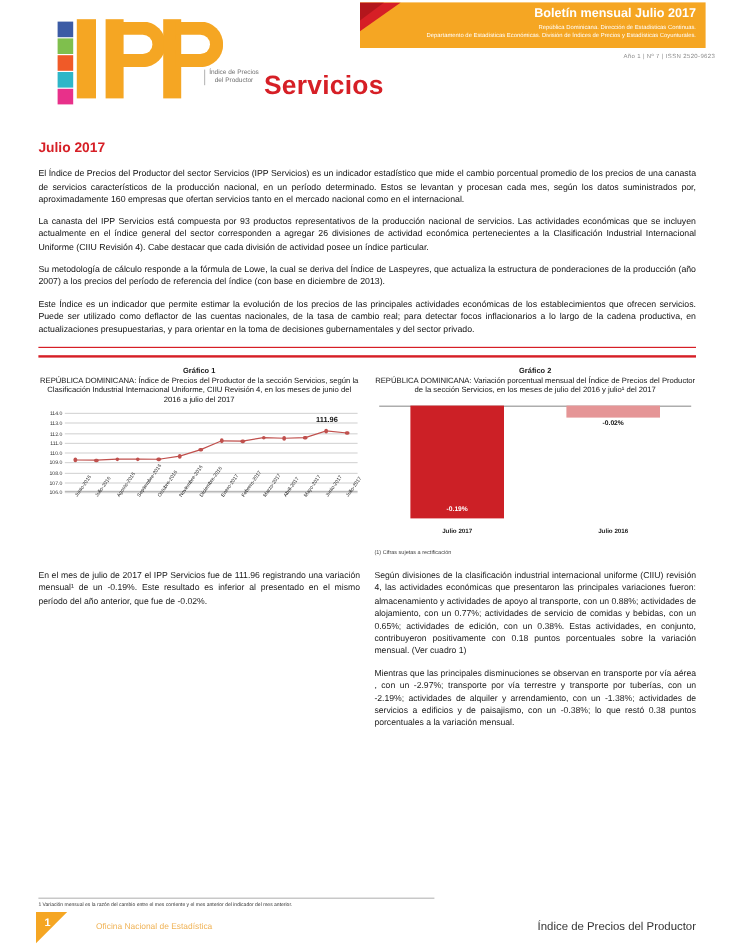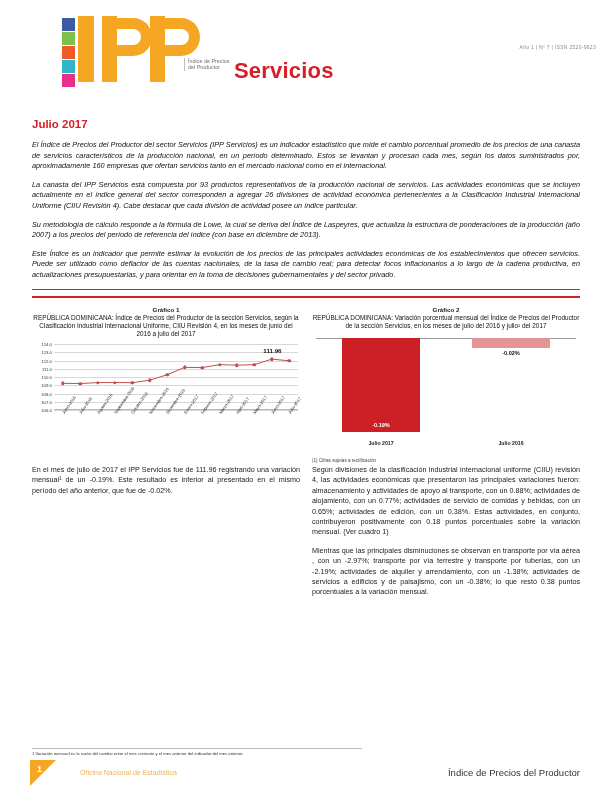--- a/index.html
+++ b/index.html
@@ -8,22 +8,22 @@
     background: #ffffff;
     font-family: "Liberation Sans", sans-serif;
     color: #1a1a1a;
     overflow: hidden;
   }
   .page { position: relative; width: 612px; height: 792px; }
 
   
   .header { position: relative; height: 100px; }
   .logo-block {
-    position: absolute; left: 62px; top: 14px;
-    display: flex; align-items: flex-end; gap: 8px;
+    position: absolute; left: 48px; top: 14px;
+    display: flex; align-items: flex-end; gap: 8px; text-align: center;
   }
   .logo-mark { position: relative; width: 150px; height: 72px; }
   .sq { position: absolute; width: 13px; height: 13px; }
   .ipp-i {
     position: absolute; left: 16px; top: 2px;
     width: 16px; height: 66px; background: #f5a623;
   }
   .ipp-p1, .ipp-p2 {
     position: absolute; top: 2px; width: 52px; height: 66px;
   }
@@ -73,21 +73,21 @@
   }
 
   
   .content { position: absolute; left: 32px; top: 118px; width: 548px; }
   .sec-title {
     font-size: 11.5px; font-weight: bold; color: #d61f26;
     margin-bottom: 10px;
   }
   p.body {
     font-size: 7.3px; line-height: 10.6px; text-align: justify;
-    margin-bottom: 8px; color: #111; font-style: italic;
+    margin-bottom: 8px; color: #111;
   }
 
   .rule-red { height: 1.6px; background: #d61f26; margin: 5px 0 6px 0; }
   .res-title { font-size: 10.5px; font-weight: bold; color: #d61f26; }
   .rule-red2 { height: 1.4px; background: #d61f26; margin-top: 3px; }
 
   
   .charts { display: flex; gap: 12px; margin-top: 8px; }
   .chart-box { position: relative; }
   .chart-left { width: 268px; }
@@ -138,21 +138,21 @@
     position: absolute; left: 0; right: 0;
     text-align: center; font-size: 5.6px; font-weight: bold; color: #111;
   }
   .bar-cat {
     position: absolute; text-align: center;
     font-size: 5.2px; font-weight: bold; color: #222;
   }
   .chart-note { font-size: 4.6px; color: #444; margin-top: 4px; }
 
   
-  .bottom { display: flex; gap: 12px; margin-top: 2px; }
+  .bottom { display: flex; gap: 12px; margin-top: 12px; }
   .col { width: 268px; }
   .col p { font-size: 7.2px; line-height: 10.4px; text-align: justify; }
   .col p + p { margin-top: 8px; }
 
   .fnote {
     position: absolute; left: 32px; top: 748px; width: 330px;
     font-size: 4.2px; color: #333; border-top: .6px solid #bbb; padding-top: 2px;
   }
 
   
@@ -195,20 +195,27 @@
         </div>
         <div class="ipp-p2">
           <div class="p-stem"></div>
           <div class="p-bowl"></div>
         </div>
         <div class="logo-sub">Índice de Precios del Productor</div>
       </div>
       <div class="logo-title">Servicios</div>
     </div>
 
+    <div class="banner">
+      <div class="banner-corner"></div>
+      <div class="banner-corner2"></div>
+      <div class="banner-title">Boletín mensual Julio 2017</div>
+      <div class="banner-l1">República Dominicana. Dirección de Estadísticas Continuas.</div>
+      <div class="banner-l2">Departamento de Estadísticas Económicas. División de Índices de Precios y Estadísticas Coyunturales.</div>
+    </div>
     <div class="issn">Año 1 | Nº 7 |  ISSN 2520-9623</div>
   </div>
 
   <div class="content">
     <div class="sec-title">Julio 2017</div>
 
     <p class="body">El Índice de Precios del Productor del sector Servicios (IPP Servicios) es un indicador estadístico que mide el cambio porcentual promedio de los precios de una canasta de servicios característicos de la producción nacional, en un período determinado. Estos se levantan y procesan cada mes, según los datos suministrados por, aproximadamente 160 empresas que ofertan servicios tanto en el mercado nacional como en el internacional.</p>
     <p class="body">La canasta del IPP Servicios está compuesta por 93 productos representativos de la producción nacional de servicios. Las actividades económicas que se incluyen actualmente en el índice general del sector corresponden a agregar 26 divisiones de actividad económica pertenecientes a la Clasificación Industrial Internacional Uniforme (CIIU Revisión 4). Cabe destacar que cada división de actividad posee un índice particular.</p>
     <p class="body">Su metodología de cálculo responde a la fórmula de Lowe, la cual se deriva del Índice de Laspeyres, que actualiza la estructura de ponderaciones de la producción (año 2007) a los precios del período de referencia del índice (con base en diciembre de 2013).</p>
     <p class="body">Este Índice es un indicador que permite estimar la evolución de los precios de las principales actividades económicas de los establecimientos que ofrecen servicios. Puede ser utilizado como deflactor de las cuentas nacionales, de la tasa de cambio real; para detectar focos inflacionarios a lo largo de la cadena productiva, en actualizaciones presupuestarias, y para orientar en la toma de decisiones gubernamentales y del sector privado.</p>

